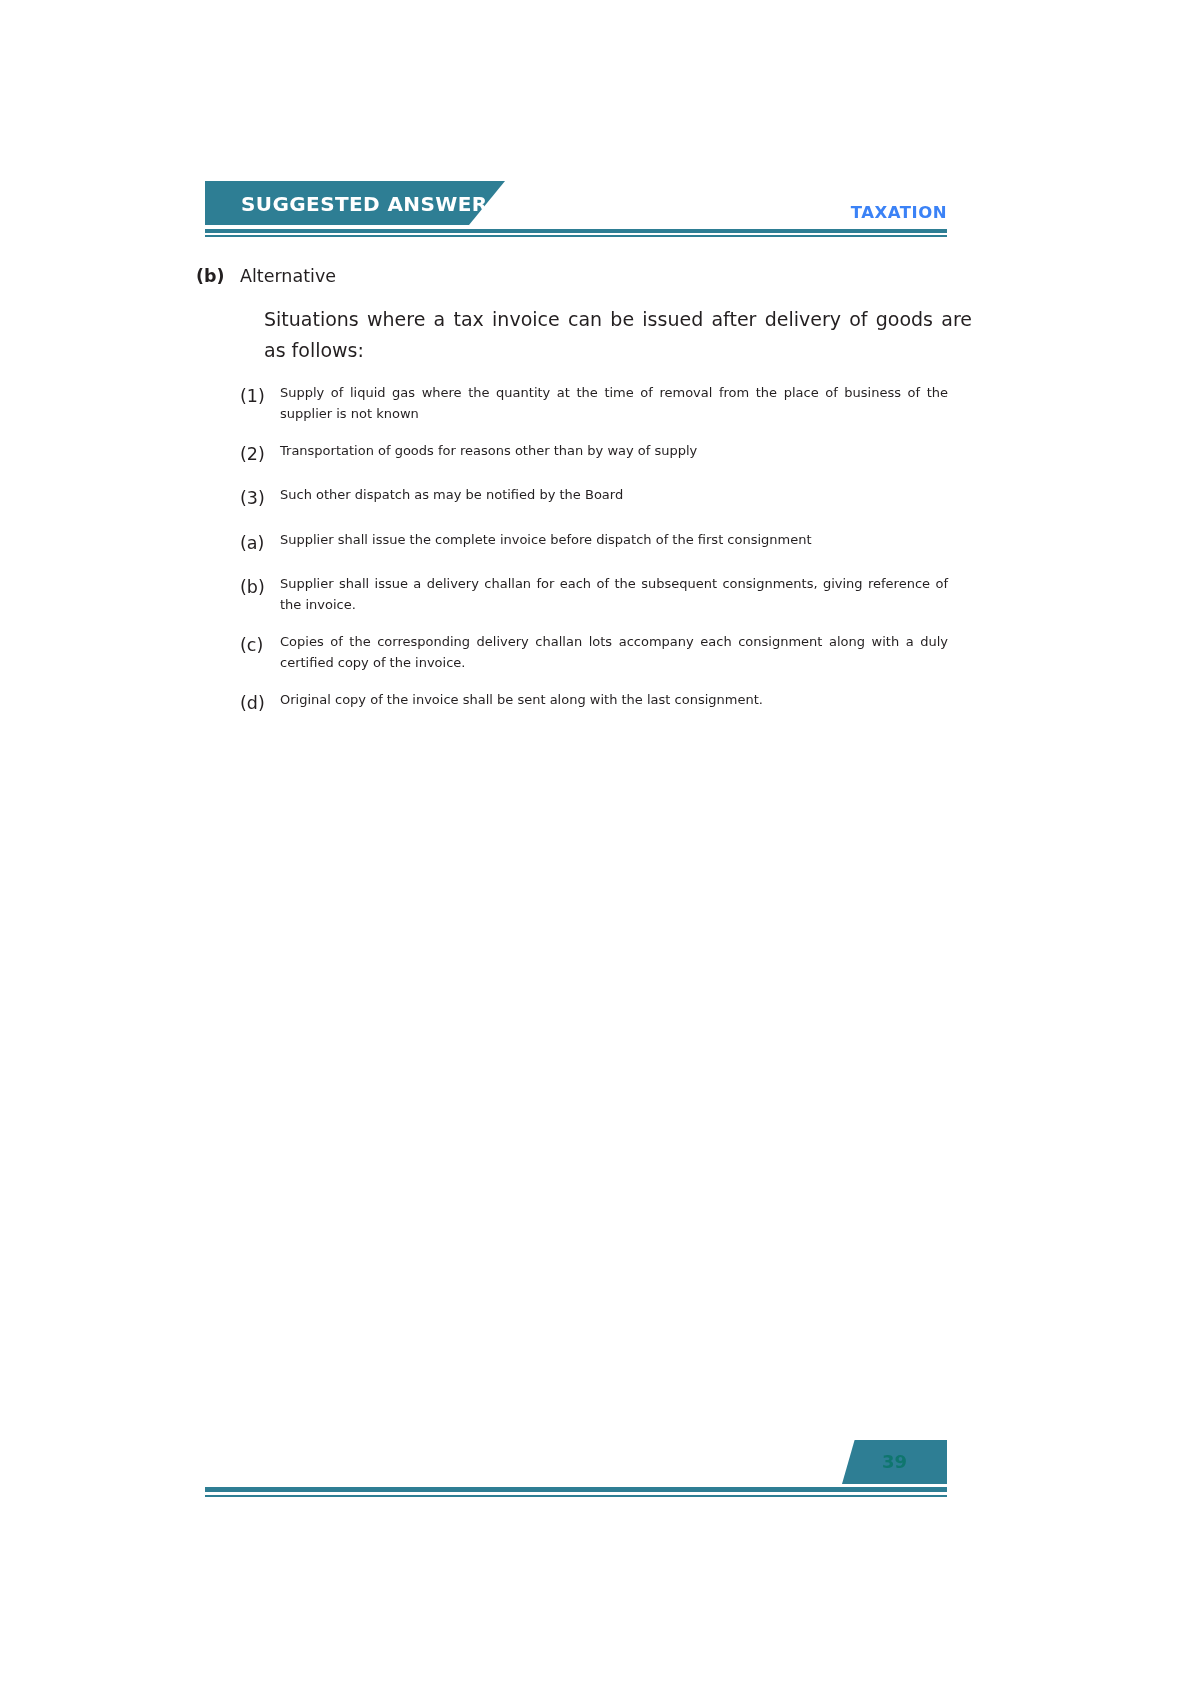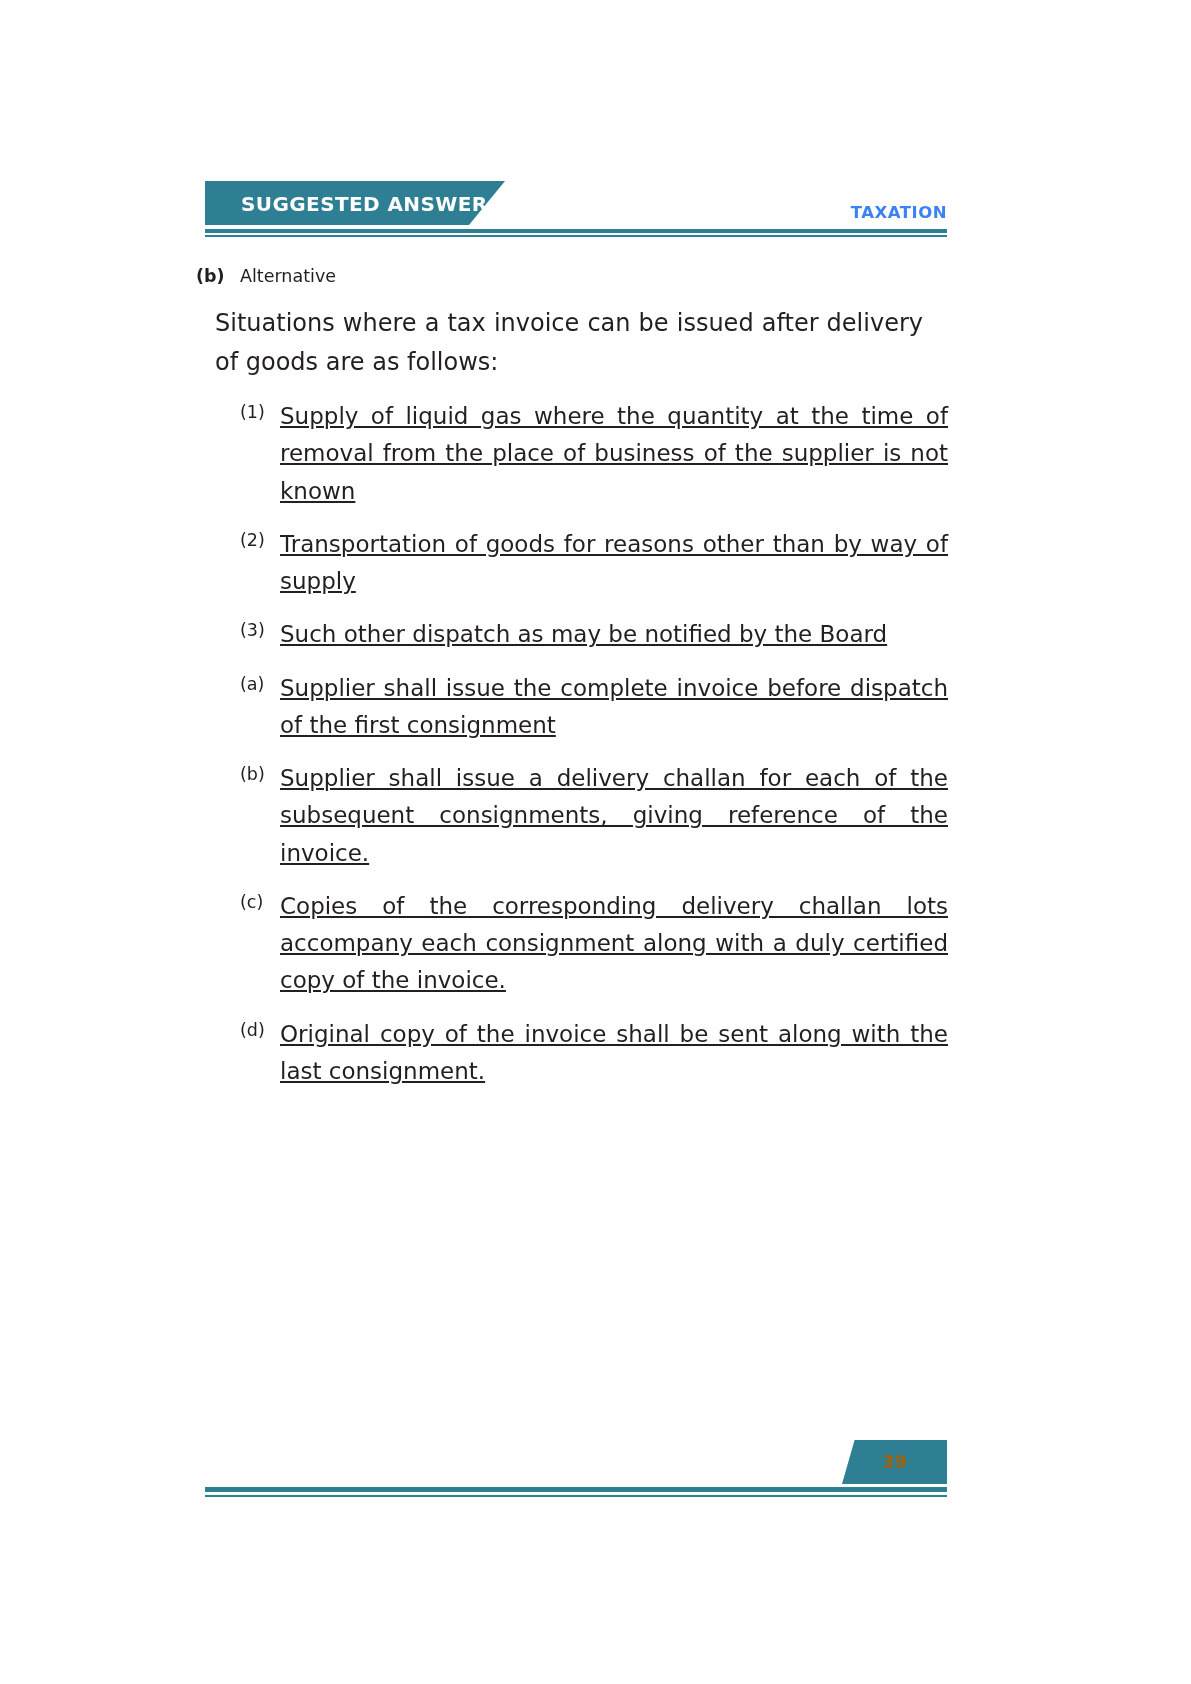--- a/index.html
+++ b/index.html
@@ -107,46 +107,45 @@
   }
   .heading-row .block-marker {
     width: 44px;
     font-weight: bold;
   }
   .heading-row .block-body {
     font-weight: normal;
   }
 
   .para {
-    margin-left: 19px;
+    margin-left: 68px;
     width: 708px;
-    font-size: 24px;
+    font-size: 19px;
     line-height: 1.62;
     text-align: justify;
     margin-bottom: 16px;
     color: #231f20;
   }
 
   .list-item {
     margin-left: 44px;
     display: flex;
     width: 708px;
     margin-bottom: 16px;
   }
   .list-item .marker {
     flex: 0 0 40px;
     font-size: 17.5px;
     line-height: 1.62;
   }
   .list-item .text {
     flex: 1 1 auto;
-    font-size: 23px;
+    font-size: 13px;
     line-height: 1.62;
     text-align: justify;
-    text-decoration: underline;
   }
 
   
   .footer {
     position: absolute;
     left: 205px;
     top: 1440px;
     width: 742px;
     height: 60px;
   }
@@ -159,21 +158,21 @@
     background: #2e7e94;
     -webkit-clip-path: polygon(12% 0, 100% 0, 100% 100%, 0 100%);
     clip-path: polygon(12% 0, 100% 0, 100% 100%, 0 100%);
   }
   .footer-page-number {
     position: absolute;
     right: 40px;
     top: 11px;
     font-size: 18px;
     font-weight: bold;
-    color: #a16207;
+    color: #0f766e;
     text-align: right;
   }
   .footer-rule-thick {
     position: absolute;
     left: 0;
     top: 47px;
     width: 742px;
     height: 5px;
     background: #2e7e94;
   }

